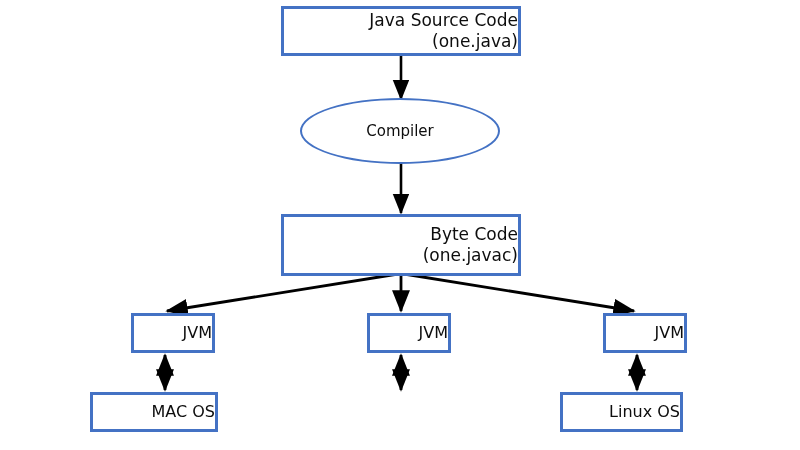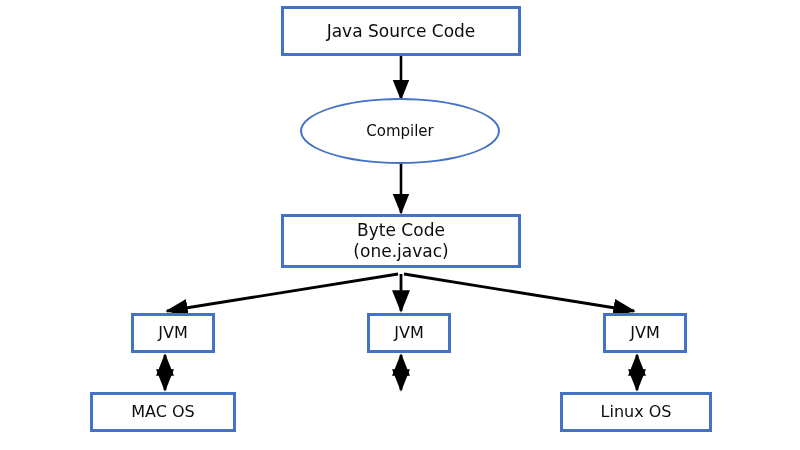--- a/index.html
+++ b/index.html
@@ -17,21 +17,21 @@
     font-family: "DejaVu Sans", "Liberation Sans", sans-serif;
   }
   
   .node-box {
     position: absolute;
     box-sizing: border-box;
     border: 3px solid #4472C4;
     background: #ffffff;
     display: flex;
     flex-direction: column;
-    align-items: center;
+    align-items: flex-end;
     justify-content: center;
     color: #0d0d0d;
     text-align: center;
     line-height: 1.22;
   }
   .node-box .line1,
   .node-box .line2 {
     display: block;
     white-space: nowrap;
   }
@@ -46,31 +46,31 @@
     flex-direction: row;
     align-items: center;
     justify-content: center;
     color: #0d0d0d;
     text-align: center;
     line-height: 1.25;
   }
   
   .box-source  { left: 281px; top: 6px;   width: 240px; height: 50px; font-size: 17px; }
   .ell-compiler{ left: 300px; top: 98px;  width: 200px; height: 66px; font-size: 15px; }
-  .box-bytecode{ left: 281px; top: 214px; width: 240px; height: 54px; font-size: 17px; }
+  .box-bytecode{ left: 281px; top: 214px; width: 240px; height: 62px; font-size: 17px; }
 
   .box-jvm { top: 313px; width: 84px; height: 40px; font-size: 16px; }
   .jvm-1 { left: 131px; }
   .jvm-2 { left: 367px; }
   .jvm-3 { left: 603px; }
 
   .box-os { top: 392px; height: 40px; font-size: 16px; }
-  .os-1 { left: 90px;  width: 146px; }
+  .os-1 { left: 90px;  width: 128px; }
   .os-2 { left: 325px; width: 155px; }
-  .os-3 { left: 560px; width: 152px; }
+  .os-3 { left: 560px; width: 123px; }
 
   
   #connectors {
     position: absolute;
     left: 0; top: 0;
     width: 800px;
     height: 450px;
     pointer-events: none;
   }
 </style>
@@ -101,20 +101,21 @@
 
     <line x1="165" y1="355" x2="165" y2="390" stroke="#000000" stroke-width="2.8" marker-end="url(#arrowEnd)" marker-start="url(#arrowStart)"></line>
 
     <line x1="401" y1="355" x2="401" y2="390" stroke="#000000" stroke-width="2.8" marker-end="url(#arrowEnd)" marker-start="url(#arrowStart)"></line>
 
     <line x1="637" y1="355" x2="637" y2="390" stroke="#000000" stroke-width="2.8" marker-end="url(#arrowEnd)" marker-start="url(#arrowStart)"></line>
   </svg>
 
   <div class="node-box box-source">
     <span class="line1">Java Source Code</span>
+    <span class="line2">(one.java)</span>
   </div>
 
   <div class="node-ellipse ell-compiler">
     <span class="line1">Compiler</span>
   </div>
 
   <div class="node-box box-bytecode">
     <span class="line1">Byte Code</span>
     <span class="line2">(one.javac)</span>
   </div>

